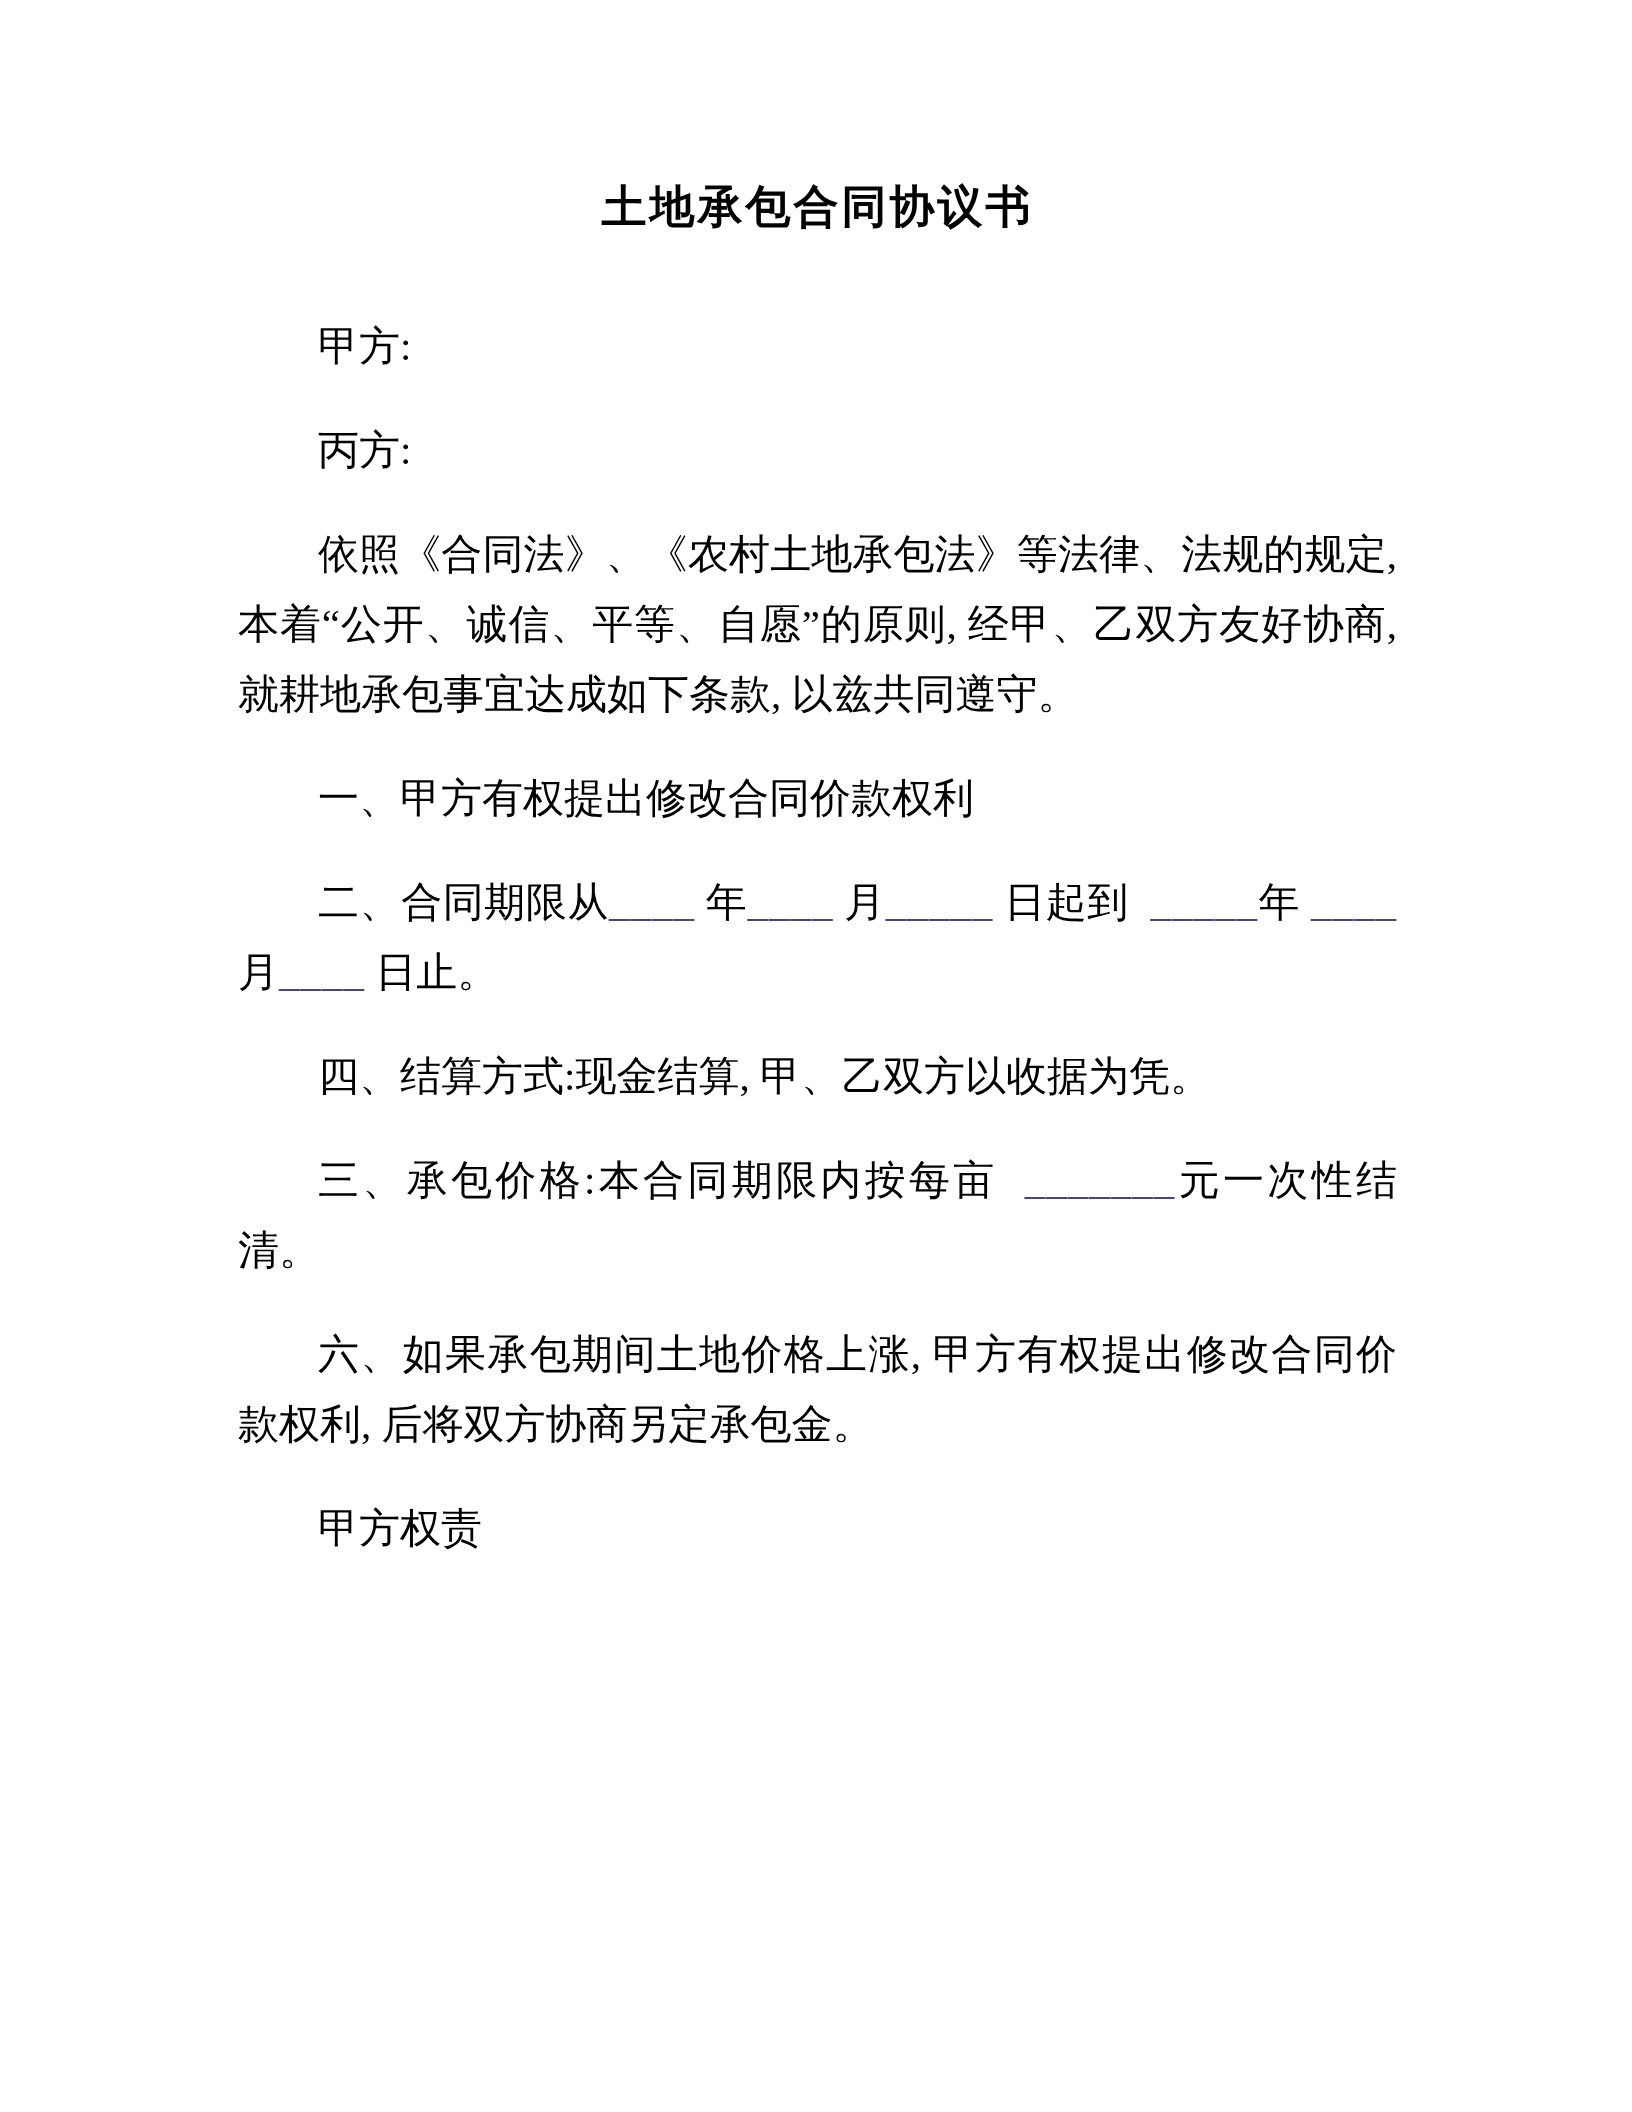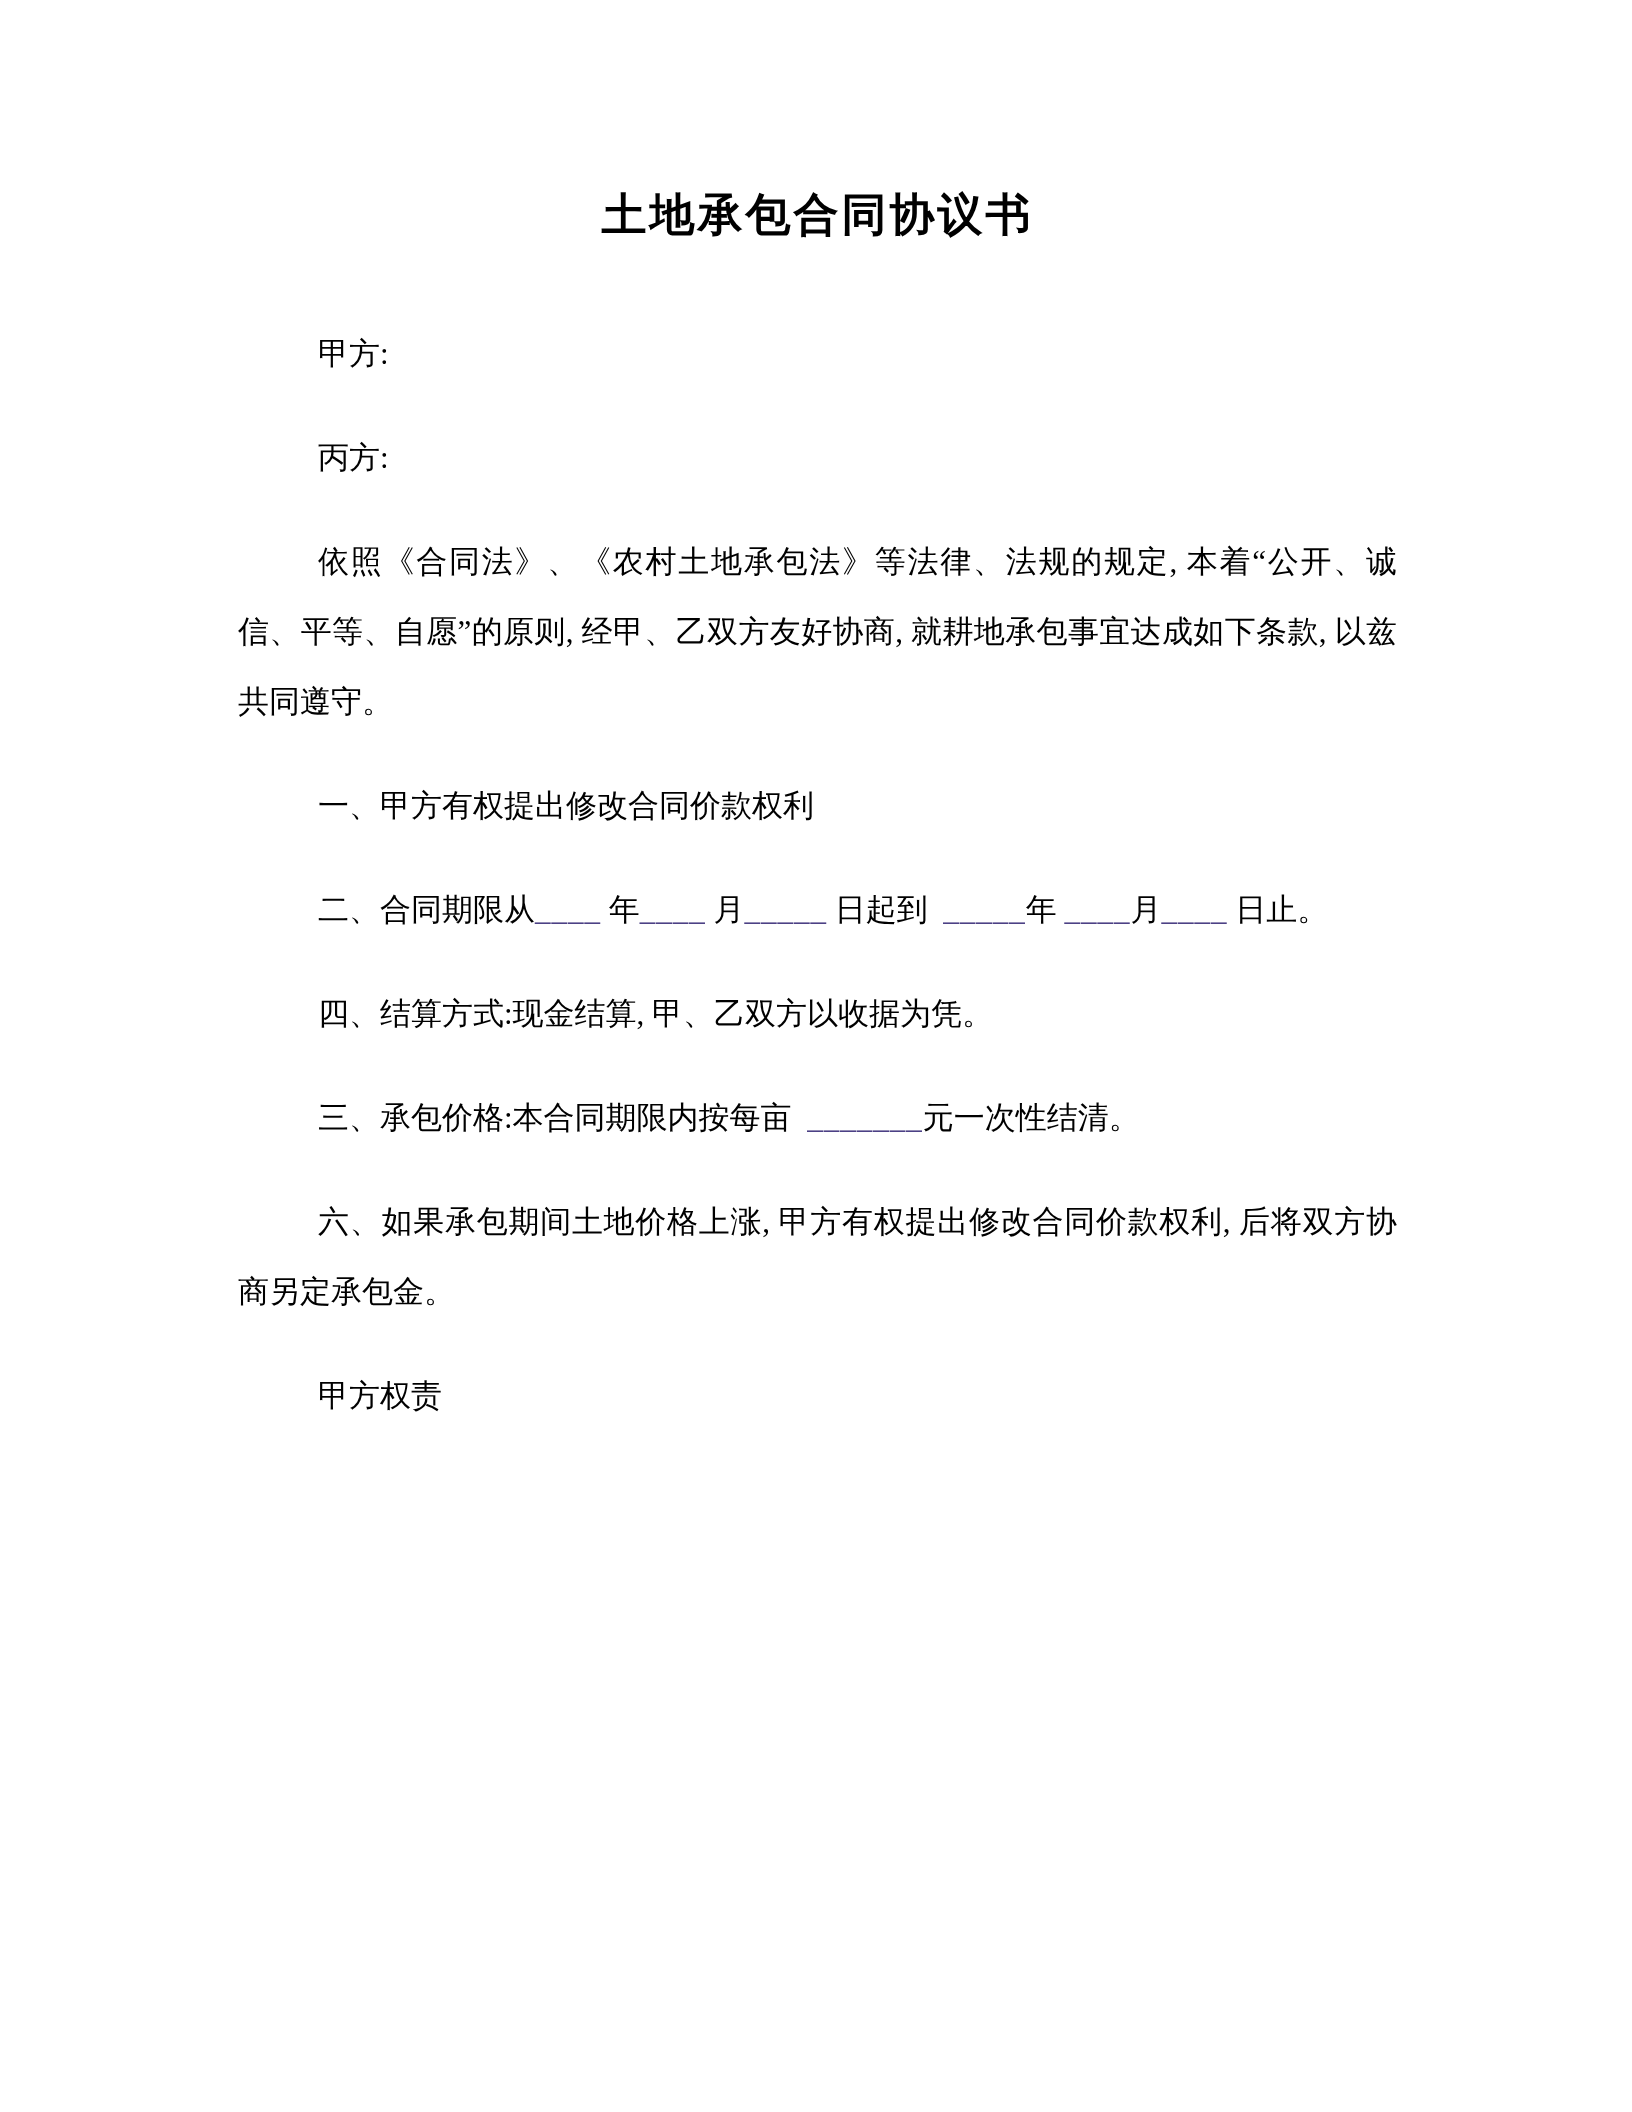--- a/index.html
+++ b/index.html
@@ -17,25 +17,25 @@
     overflow: hidden;
     font-family: "Liberation Serif", "DejaVu Serif", serif;
     color: #000000;
   }
   h1.doc-title {
     font-size: 45px;
     line-height: 64px;
     font-weight: bold;
     text-align: center;
     letter-spacing: 3px;
-    margin: 8px 0 72px 0;
+    margin: 0 0 72px 0;
     font-family: "Liberation Serif", "DejaVu Serif", serif;
   }
   p.doc-line {
-    font-size: 31px;
+    font-size: 41px;
     line-height: 70px;
     margin: 0 0 34px 0;
     text-indent: 80px;
     text-align: justify;
     white-space: pre-wrap;
     color: #000000;
   }
   p.doc-line span { white-space: pre-wrap; }
   .blank {
     color: #4c4185;

